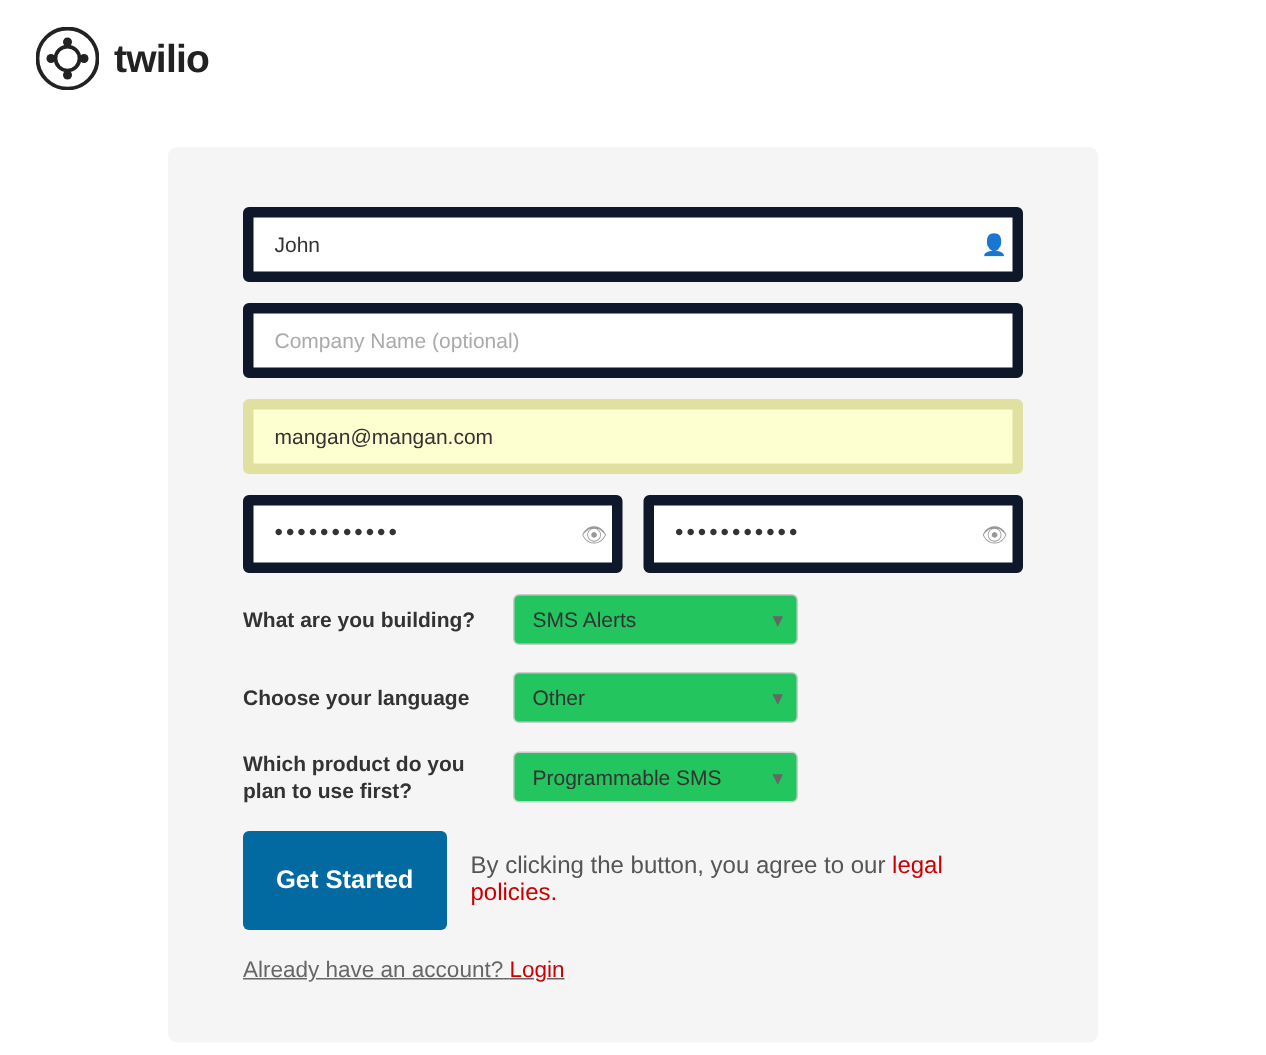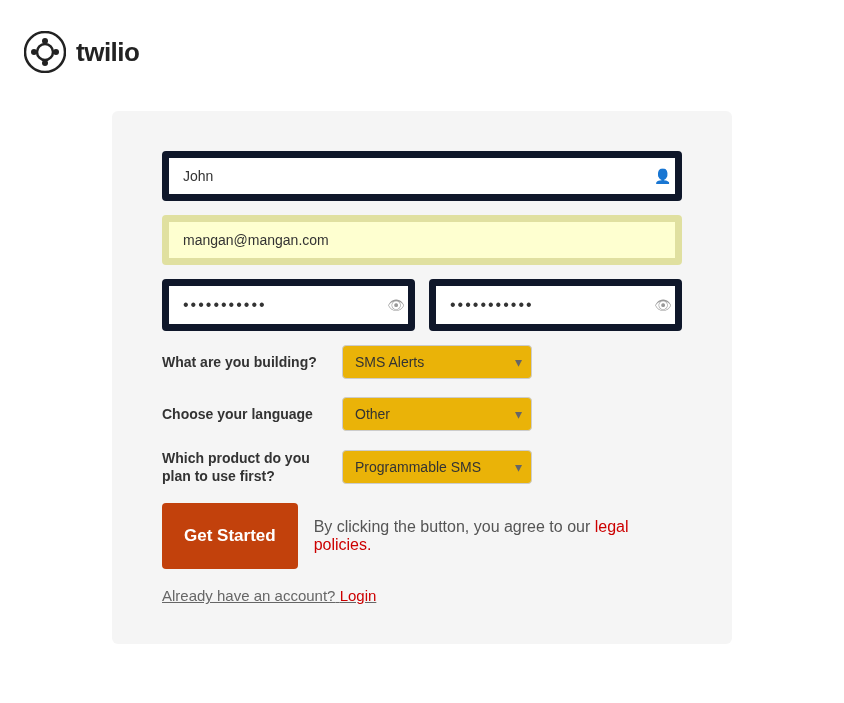--- a/index.html
+++ b/index.html
@@ -7,21 +7,20 @@
       font-family: -apple-system, BlinkMacSystemFont, 'Helvetica Neue', Arial, sans-serif;
       background: #fff;
       width: 844px;
       min-height: 703px;
     }
 
     .header {
       padding: 18px 24px;
       display: flex;
       align-items: center;
-      margin-top: 13px;
     }
 
     .logo-container {
       display: flex;
       align-items: center;
       gap: 10px;
     }
 
     .logo-icon {
       width: 42px;
@@ -123,21 +122,21 @@
       padding-right: 16px;
       line-height: 1.3;
     }
 
     .form-select {
       padding: 8px 30px 8px 12px;
       border: 1px solid #ccc;
       border-radius: 4px;
       font-size: 14px;
       color: #333;
-      background: #eab308;
+      background: #22c55e;
       appearance: none;
       -webkit-appearance: none;
       cursor: pointer;
       min-width: 190px;
       background-image: none;
     }
 
     .select-wrapper {
       position: relative;
       display: inline-block;
@@ -156,21 +155,21 @@
 
     .submit-row {
       display: flex;
       align-items: center;
       gap: 16px;
       margin-top: 10px;
       margin-bottom: 18px;
     }
 
     .btn-get-started {
-      background: #c2410c;
+      background: #0369a1;
       color: #fff;
       border: none;
       border-radius: 4px;
       padding: 23px 22px;
       font-size: 17px;
       font-weight: 600;
       cursor: pointer;
       white-space: nowrap;
     }
 
@@ -225,20 +224,23 @@
 <div class="main-content">
   <div class="card">
 
     <div class="form-row">
       <div class="input-wrapper">
         <input type="text" class="form-input" value="John" placeholder="First Name" style="">
         <span class="input-icon">👤</span>
       </div>
     </div>
 
+    <div class="form-group">
+      <input type="text" class="form-input" placeholder="Company Name (optional)" style="">
+    </div>
 
     <div class="form-group">
       <input type="email" class="form-input input-email" value="mangan@mangan.com" placeholder="Email" style="">
     </div>
 
     <div class="form-row">
       <div class="input-wrapper">
         <input type="password" class="form-input input-password" value="password123" placeholder="Password" style="">
         <span class="eye-icon">👁</span>
       </div>

